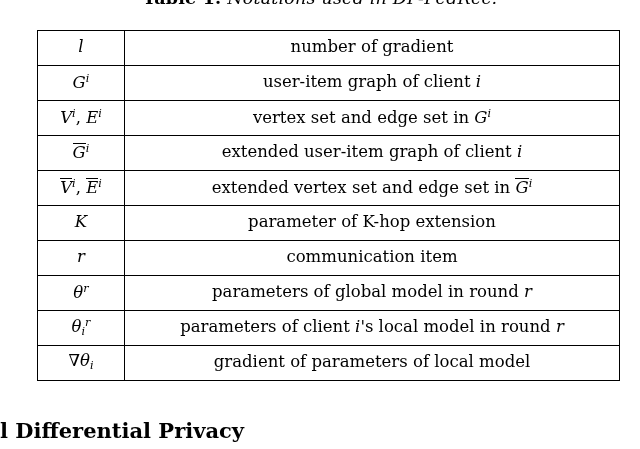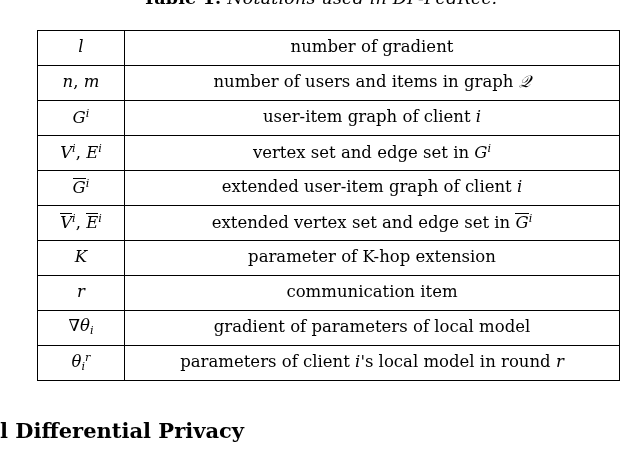--- a/index.html
+++ b/index.html
@@ -116,24 +116,20 @@
 
   <div class="tbl-wrap">
     <table class="notation">
       <tbody>
 
         <tr>
           <td class="sym"><span class="it">l</span></td>
           <td class="desc">number of gradient</td>
         </tr>
 
-        <tr>
-          <td class="sym"><span class="it">n</span>, <span class="it">m</span></td>
-          <td class="desc">number of users and items in graph <span class="cal">𝒬</span></td>
-        </tr>
 
 
         <tr>
           <td class="sym"><span class="it">G</span><span class="sup">i</span></td>
           <td class="desc">user-item graph of client <span class="it">i</span></td>
         </tr>
 
         <tr>
           <td class="sym"><span class="it">V</span><span class="sup">i</span>, <span class="it">E</span><span class="sup">i</span></td>
           <td class="desc">vertex set and edge set in <span class="it">G</span><span class="sup">i</span></td>
@@ -152,29 +148,33 @@
         <tr>
           <td class="sym"><span class="it">K</span></td>
           <td class="desc">parameter of K-hop extension</td>
         </tr>
 
         <tr>
           <td class="sym"><span class="it">r</span></td>
           <td class="desc">communication item</td>
         </tr>
 
-
         <tr>
-          <td class="sym"><span class="nab">∇</span><span class="it">θ</span><span class="sub">i</span></td>
-          <td class="desc">gradient of parameters of local model</td>
+          <td class="sym"><span class="it">θ</span><span class="sup">r</span></td>
+          <td class="desc">parameters of global model in round <span class="it">r</span></td>
         </tr>
 
         <tr>
           <td class="sym"><span class="it">θ</span><span class="sub">i</span><span class="sup">r</span></td>
           <td class="desc">parameters of client <span class="it">i</span>'s local model in round <span class="it">r</span></td>
+        </tr>
+
+        <tr>
+          <td class="sym"><span class="nab">∇</span><span class="it">θ</span><span class="sub">i</span></td>
+          <td class="desc">gradient of parameters of local model</td>
         </tr>
 
       </tbody>
     </table>
   </div>
 
   <div class="section-head">l Differential Privacy</div>
 
 </div>
 

